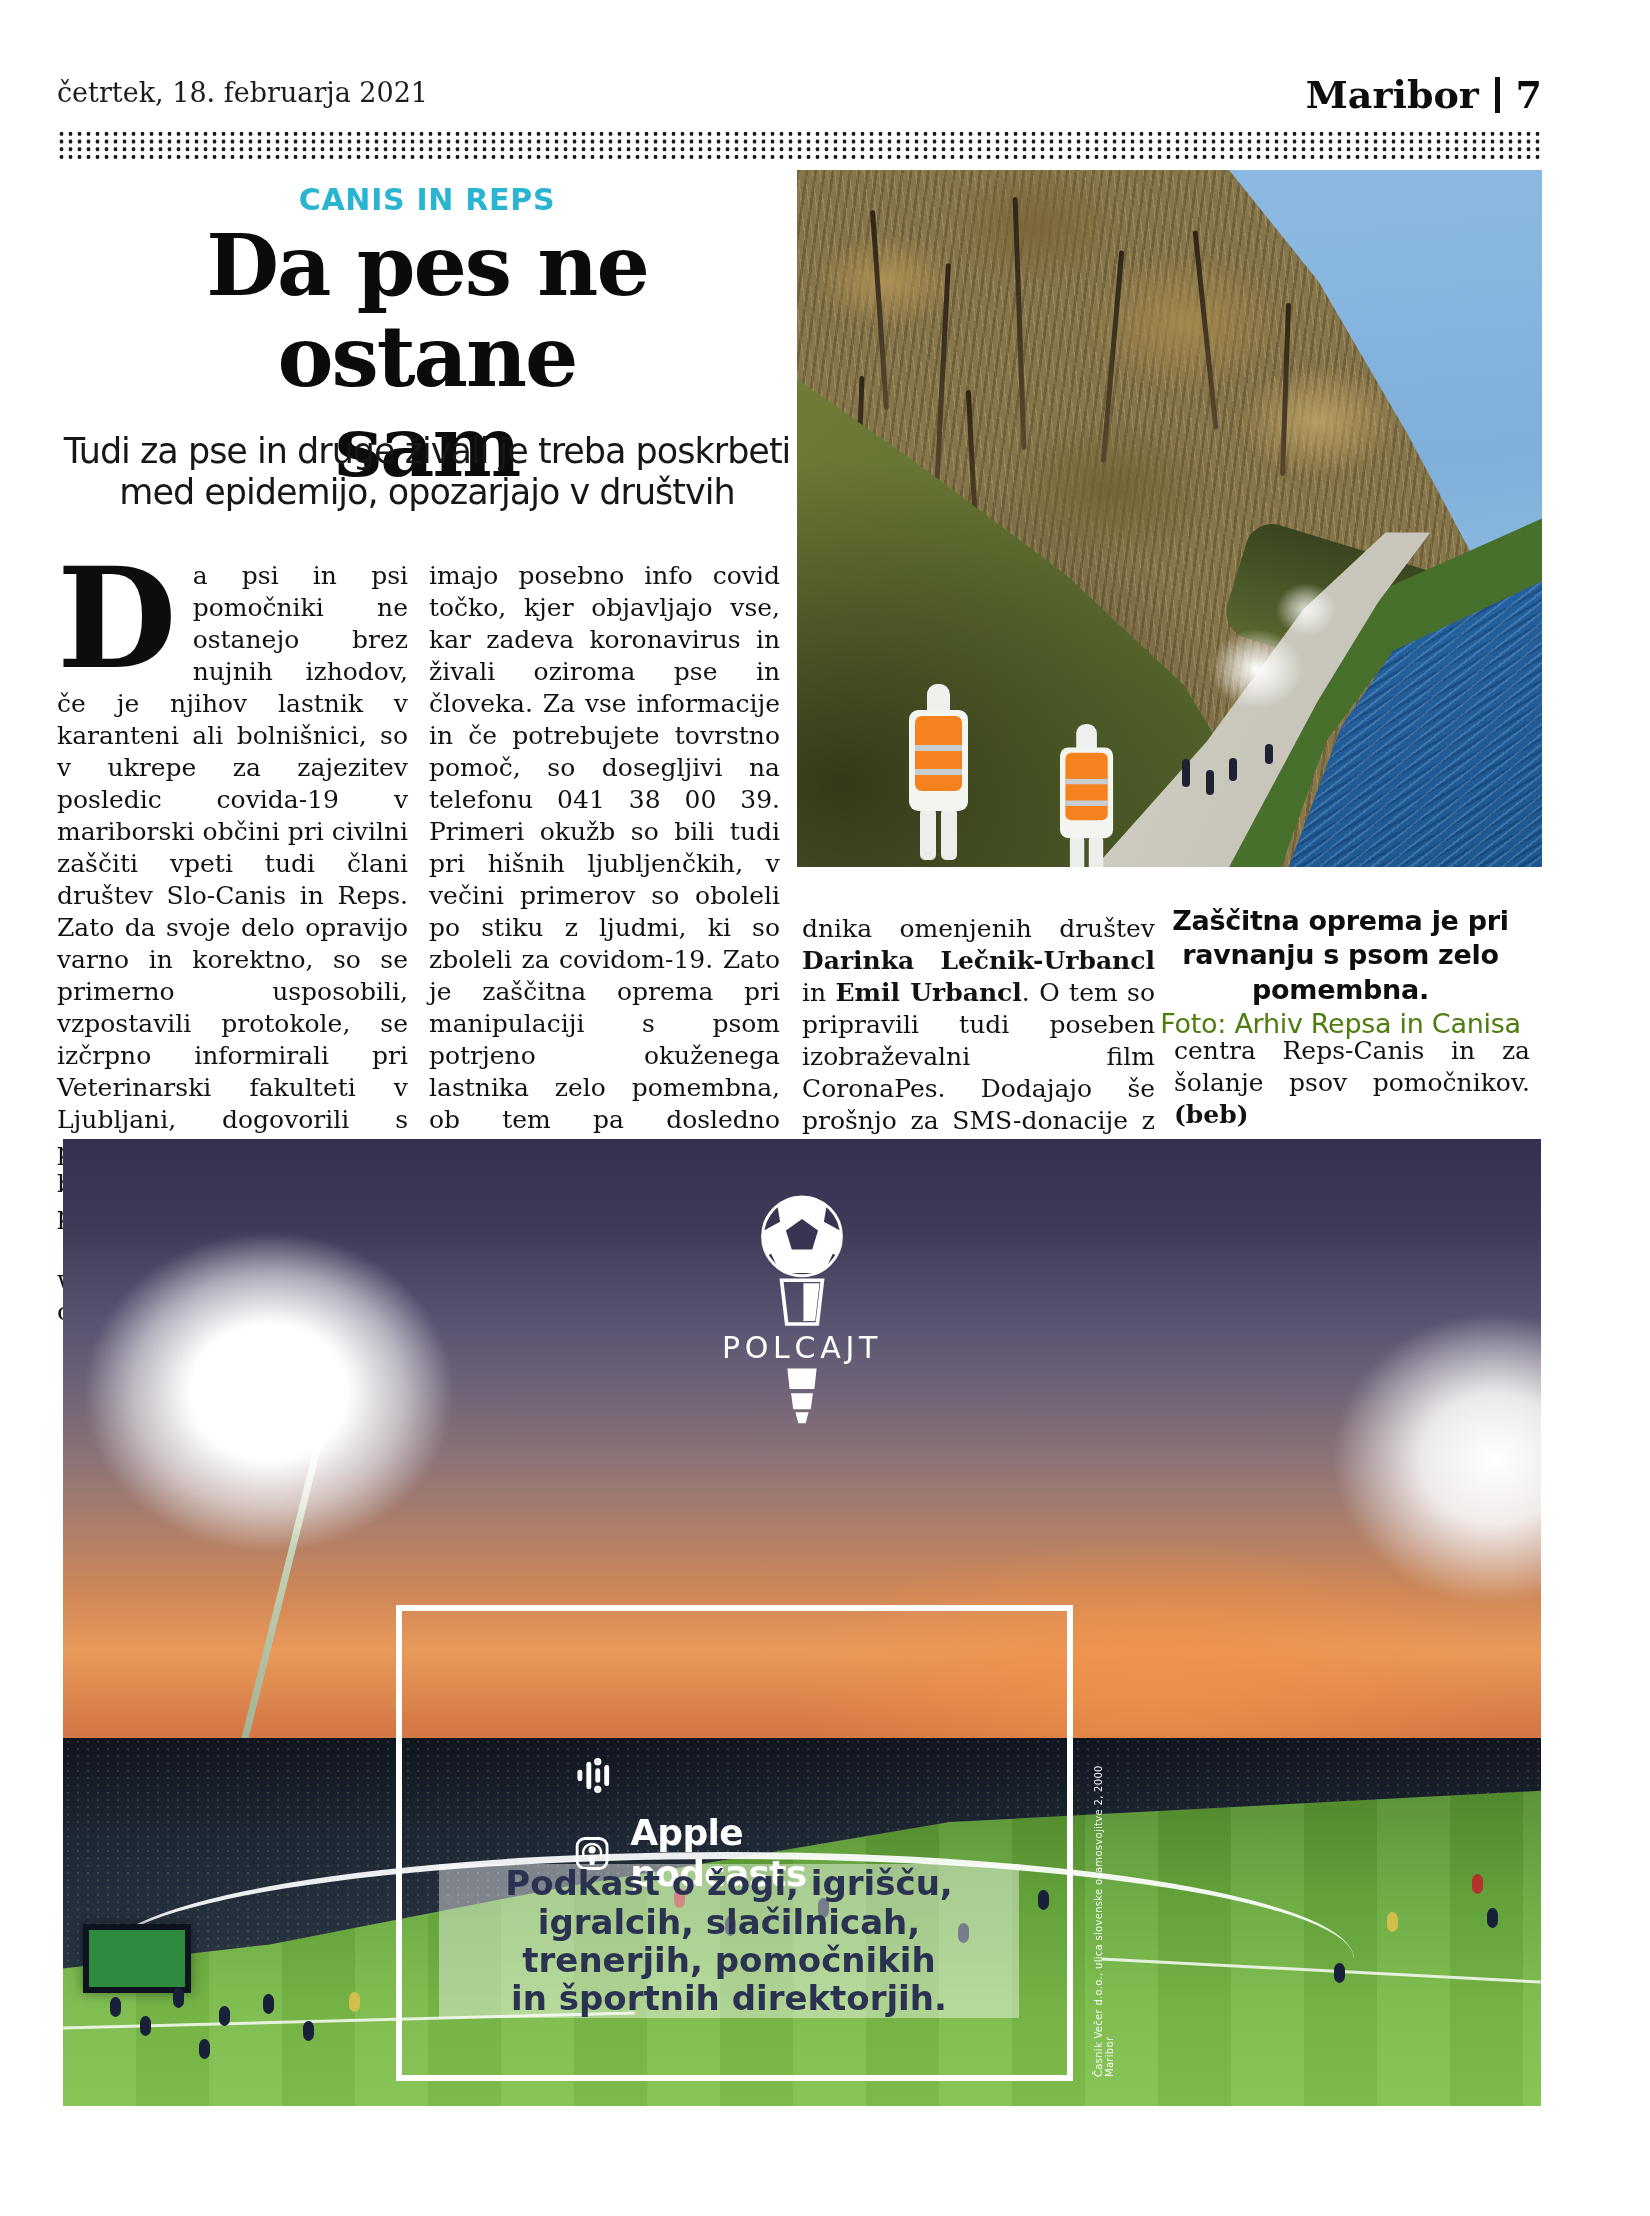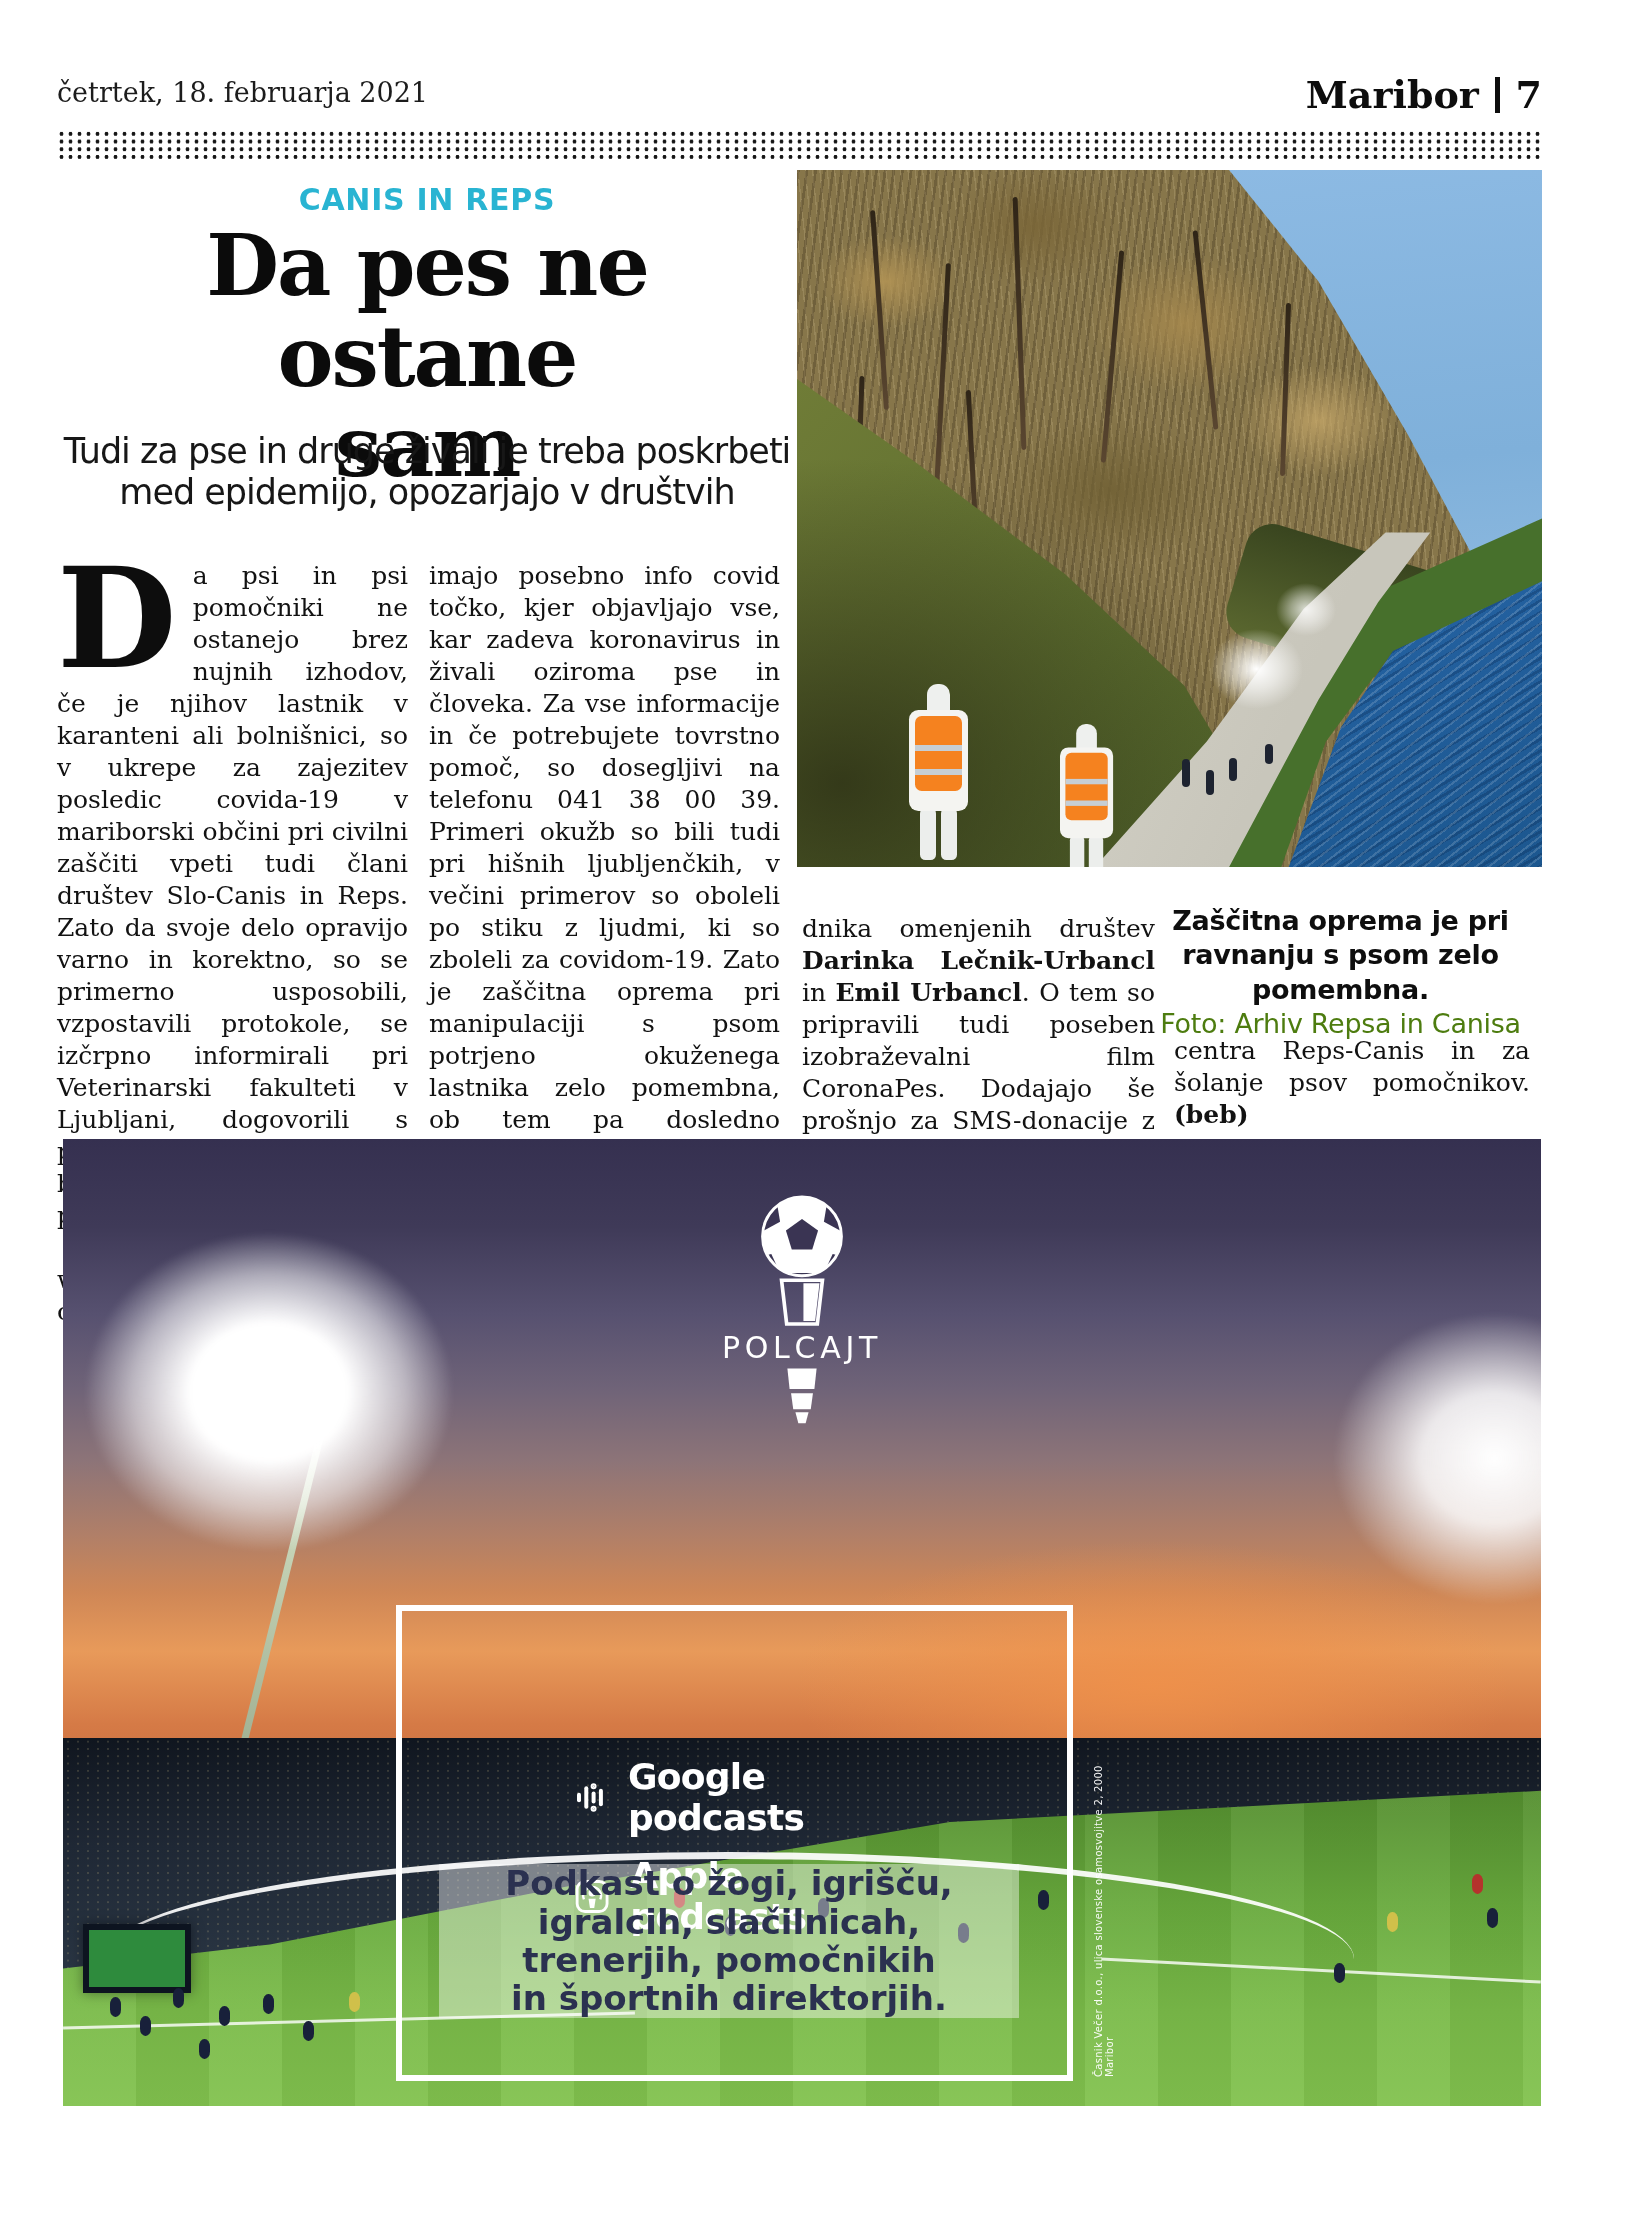--- a/index.html
+++ b/index.html
@@ -290,21 +290,20 @@
       <div class="abs platforms">
         <div class="platform-row">
           <svg width="39" height="39" viewBox="0 0 48 48" stroke="#ffffff" stroke-width="6" stroke-linecap="round" fill="#ffffff">
             <line x1="6" y1="20" x2="6" y2="28"></line>
             <line x1="17" y1="10" x2="17" y2="38"></line>
             <line x1="28" y1="18" x2="28" y2="30"></line>
             <circle cx="28" cy="7" r="1.5"></circle>
             <circle cx="28" cy="41" r="1.5"></circle>
             <line x1="39" y1="14" x2="39" y2="34"></line>
           </svg>
-          <span class="platform-label">Google podcasts</span>
         </div>
         <div class="platform-row">
           <svg width="39" height="39" viewBox="0 0 48 48">
             <rect x="3" y="3" width="42" height="42" rx="11" fill="none" stroke="#ffffff" stroke-width="4"></rect>
             <circle cx="24" cy="19" r="5" fill="#ffffff"></circle>
             <path d="M19,27 h10 l-2,13 h-6 Z" fill="#ffffff"></path>
             <path d="M12.5,28 A12.5,12.5 0 1 1 35.5,28" fill="none" stroke="#ffffff" stroke-width="3.4"></path>
           </svg>
           <span class="platform-label">Apple podcasts</span>
         </div>

